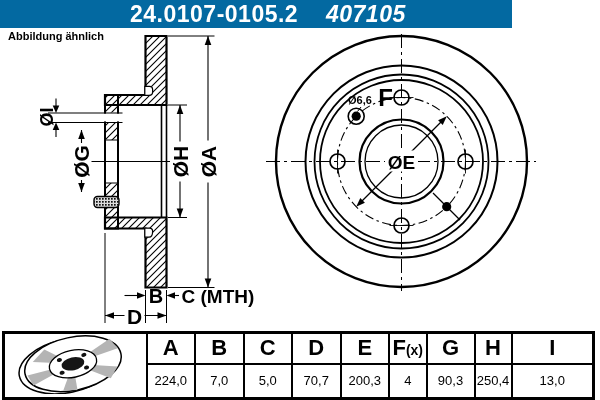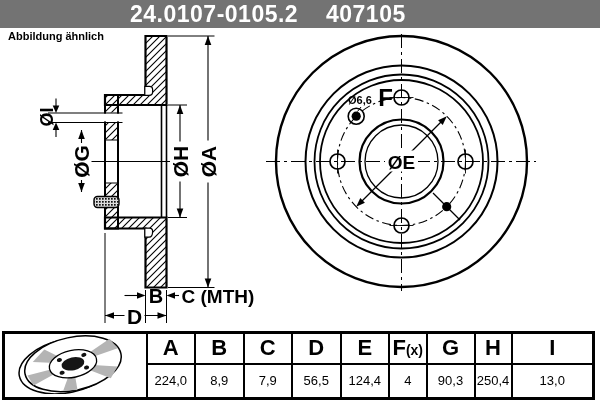--- a/index.html
+++ b/index.html
@@ -1,22 +1,22 @@
 <!DOCTYPE html>
 <html><head>
 <meta charset="utf-8">
 <style>
   html,body{margin:0;padding:0;background:#fff;}
   .page{position:relative;width:600px;height:400px;background:#fff;overflow:hidden;
         font-family:"Liberation Sans", sans-serif;}
-  .header-bar{position:absolute;left:0;top:0;width:600px;height:28px;background:#737373;}
+  .header-bar{position:absolute;left:0;top:0;width:512px;height:28px;background:#0369a1;}
   .header-bar span{position:absolute;top:0;line-height:28px;color:#fff;font-weight:bold;
         font-size:23px;letter-spacing:0.5px;white-space:nowrap;}
   .catalog-no{left:130px;}
-  .article-no{left:326px;}
+  .article-no{left:326px;font-style:italic;}
   .note{position:absolute;left:8px;top:30px;font-size:11px;font-weight:bold;color:#000;line-height:12.5px;text-align:center;}
   svg text{fill:#000;}
   .dim{font-weight:bold;font-size:21px;}
   .dim-small{font-weight:bold;font-size:18px;}
   .dim-b{font-weight:bold;font-size:20px;}
   .dim-c{font-weight:bold;font-size:19px;}
   .lbl-f{font-weight:bold;font-size:24px;}
   .lbl-e{font-weight:bold;font-size:19px;}
   .lbl-66{font-weight:bold;font-size:11px;}
   .spec-table{position:absolute;left:2px;top:331px;width:593px;border-collapse:collapse;
@@ -224,24 +224,24 @@
       <th>C</th>
       <th>D</th>
       <th>E</th>
       <th><span>F</span><span class="fx-suffix">(x)</span></th>
       <th>G</th>
       <th>H</th>
       <th>I</th>
     </tr>
     <tr>
       <td>224,0</td>
-      <td>8,9</td>
-      <td>7,9</td>
-      <td>56,5</td>
-      <td>124,4</td>
+      <td>7,0</td>
+      <td>5,0</td>
+      <td>70,7</td>
+      <td>200,3</td>
       <td>4</td>
       <td>90,3</td>
       <td>250,4</td>
       <td>13,0</td>
     </tr>
   </tbody>
     </table>
 
 </div>
 

